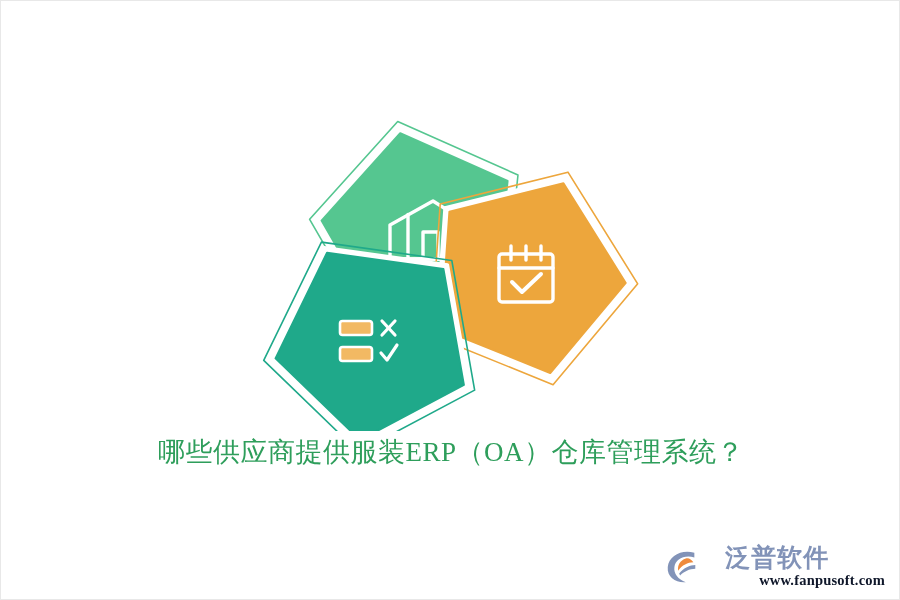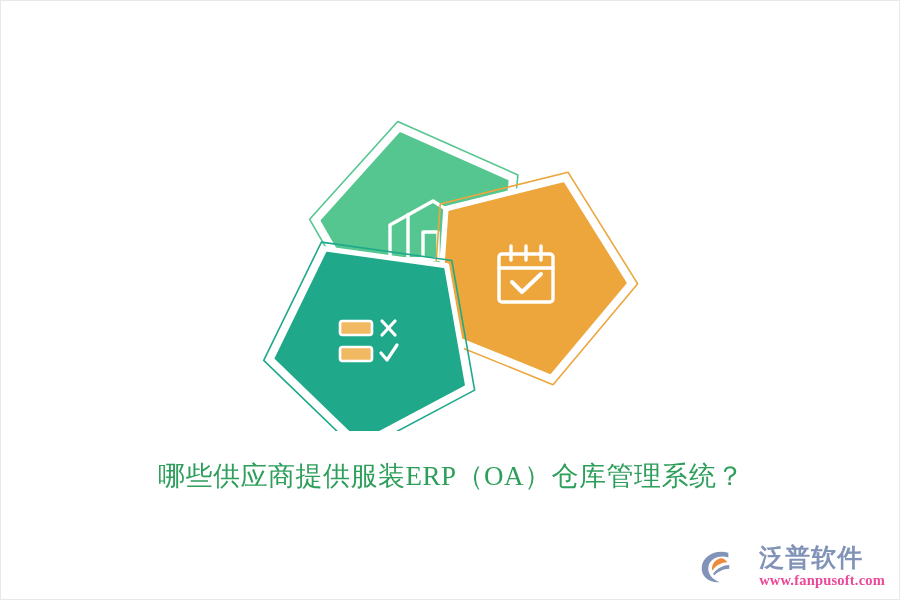--- a/index.html
+++ b/index.html
@@ -45,21 +45,20 @@
     text-align: center;
     font-family: "Liberation Serif", "DejaVu Serif", serif;
     font-size: 27px;
     line-height: 46px;
     letter-spacing: 0.5px;
     color: #2e9e5b;
     white-space: nowrap;
   }
   #headline .line {
     display: block;
-    margin-top: 24px;
   }
 
   
   #brand {
     position: absolute;
     right: 14px;
     bottom: 12px;
     display: flex;
     align-items: center;
     gap: 24px;
@@ -81,22 +80,23 @@
     font-size: 25px;
     font-weight: bold;
     color: #8293b8;
     letter-spacing: 1px;
   }
   #brand .url {
     margin-top: 3px;
     font-family: "Liberation Serif", "DejaVu Serif", serif;
     font-size: 14.5px;
     font-weight: bold;
-    color: #ec4899;
+    color: #0f172a;
     letter-spacing: 0.2px;
+    margin-left: 34px;
   }
 </style>
 </head>
 <body>
 
 <div id="canvas">
 
   <div id="graphic">
     <svg viewBox="0 0 900 430" xmlns="http://www.w3.org/2000/svg">
       <defs>

